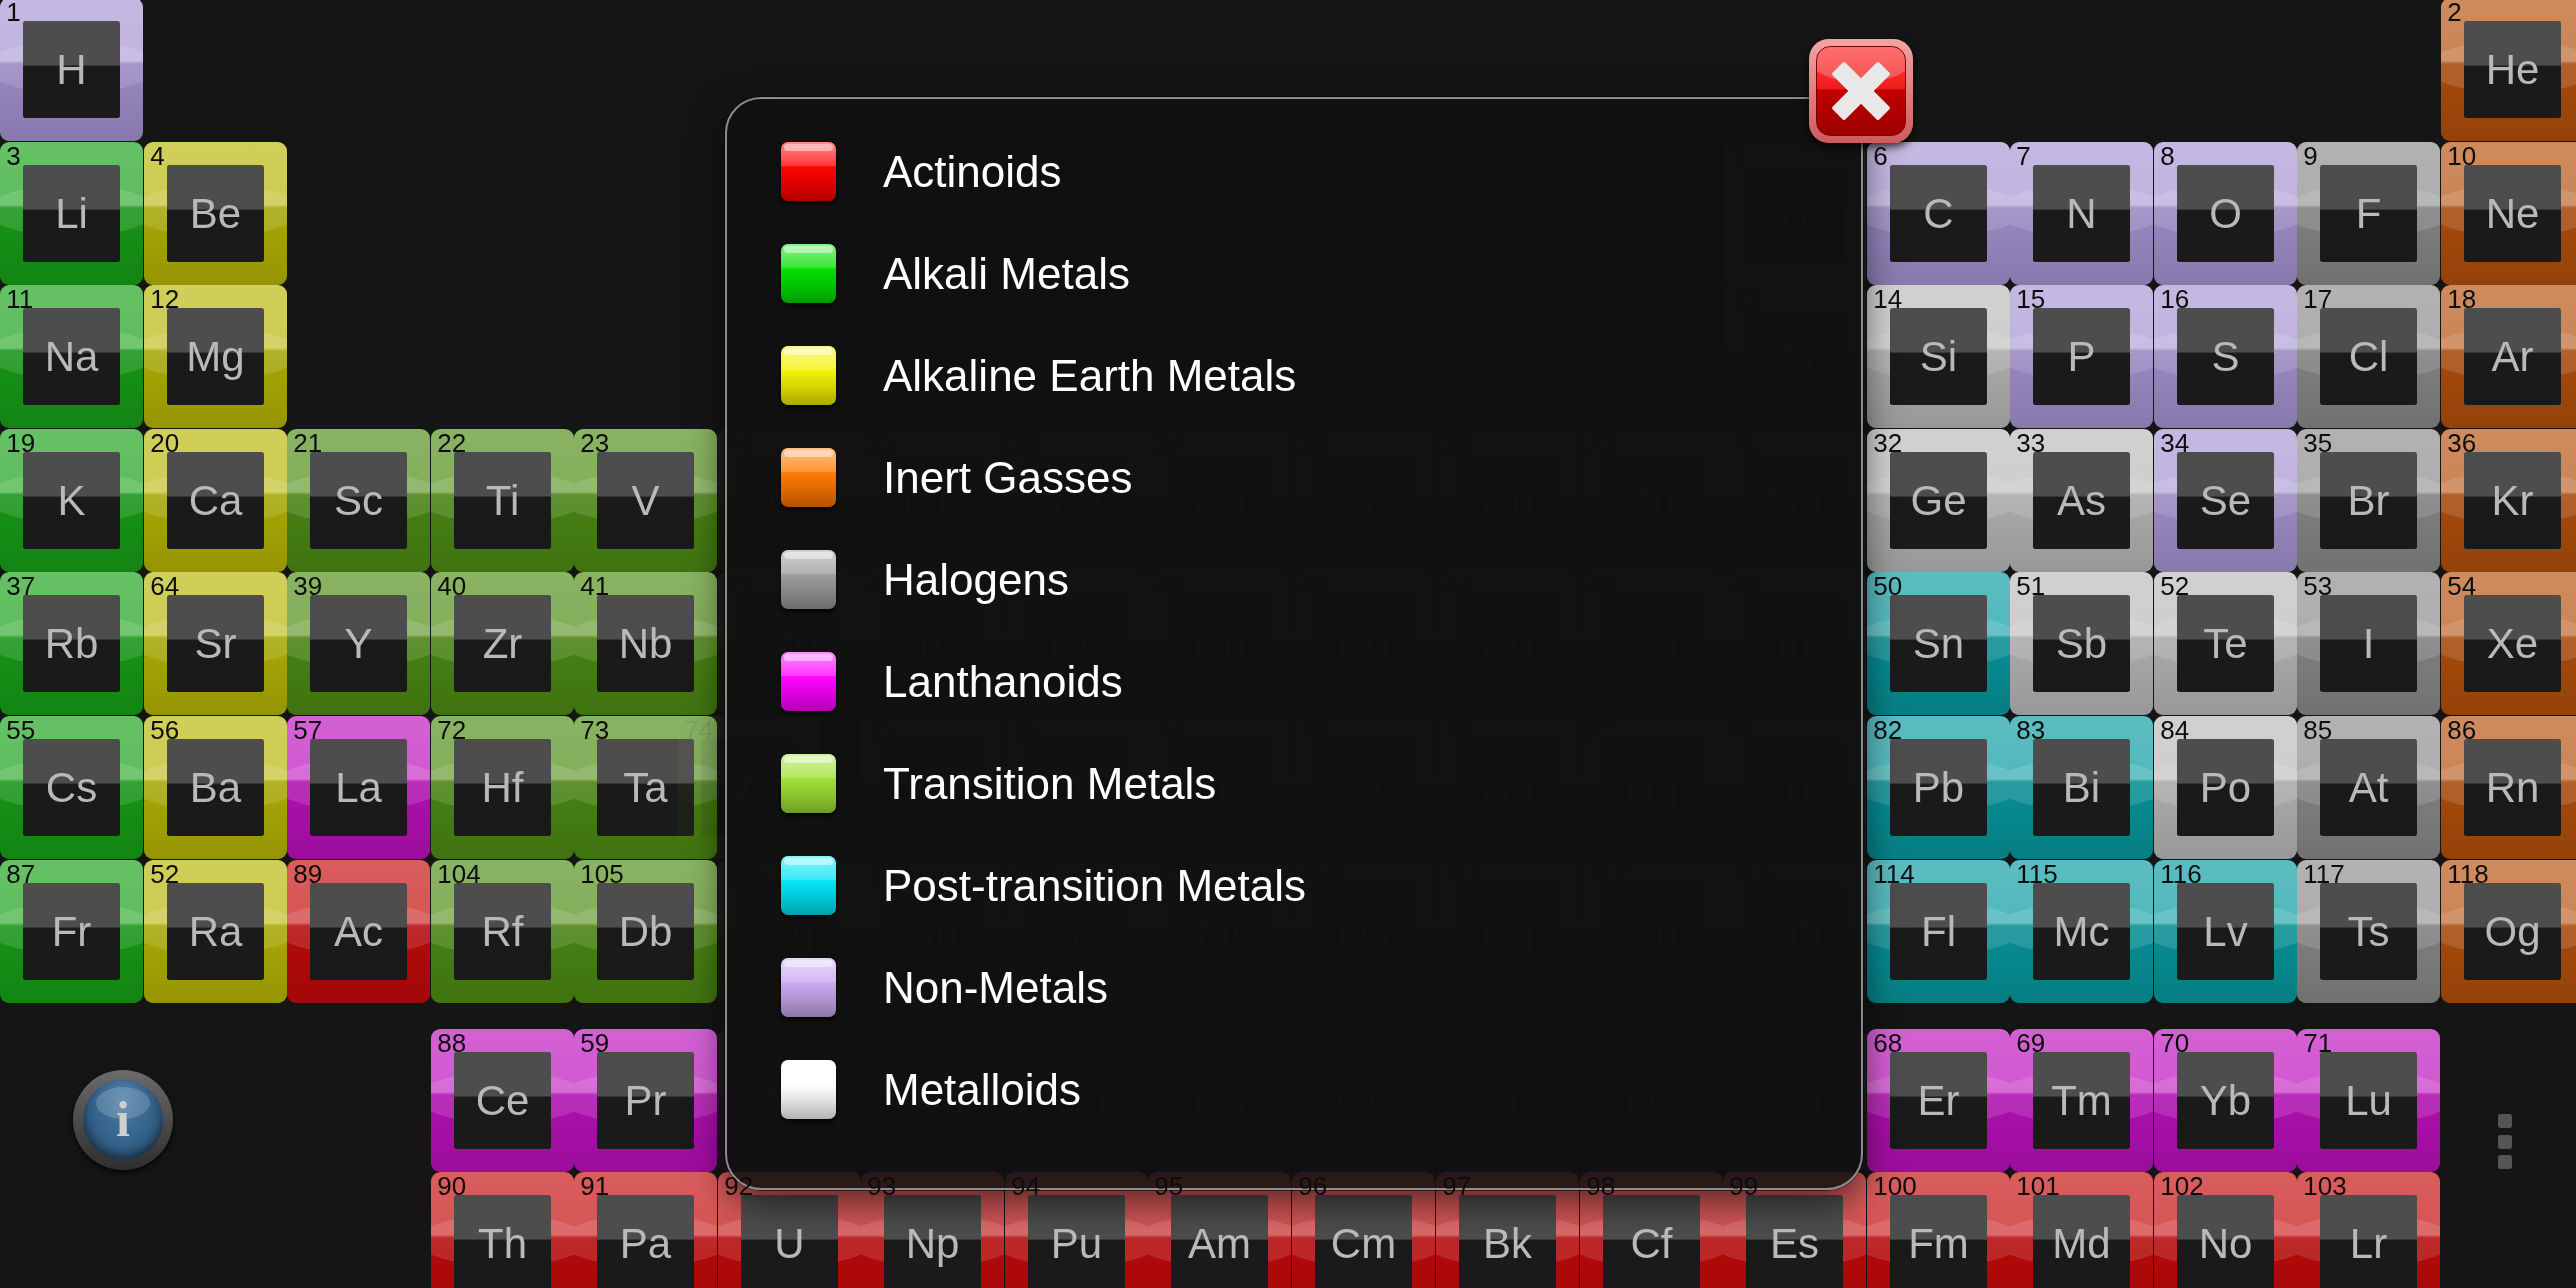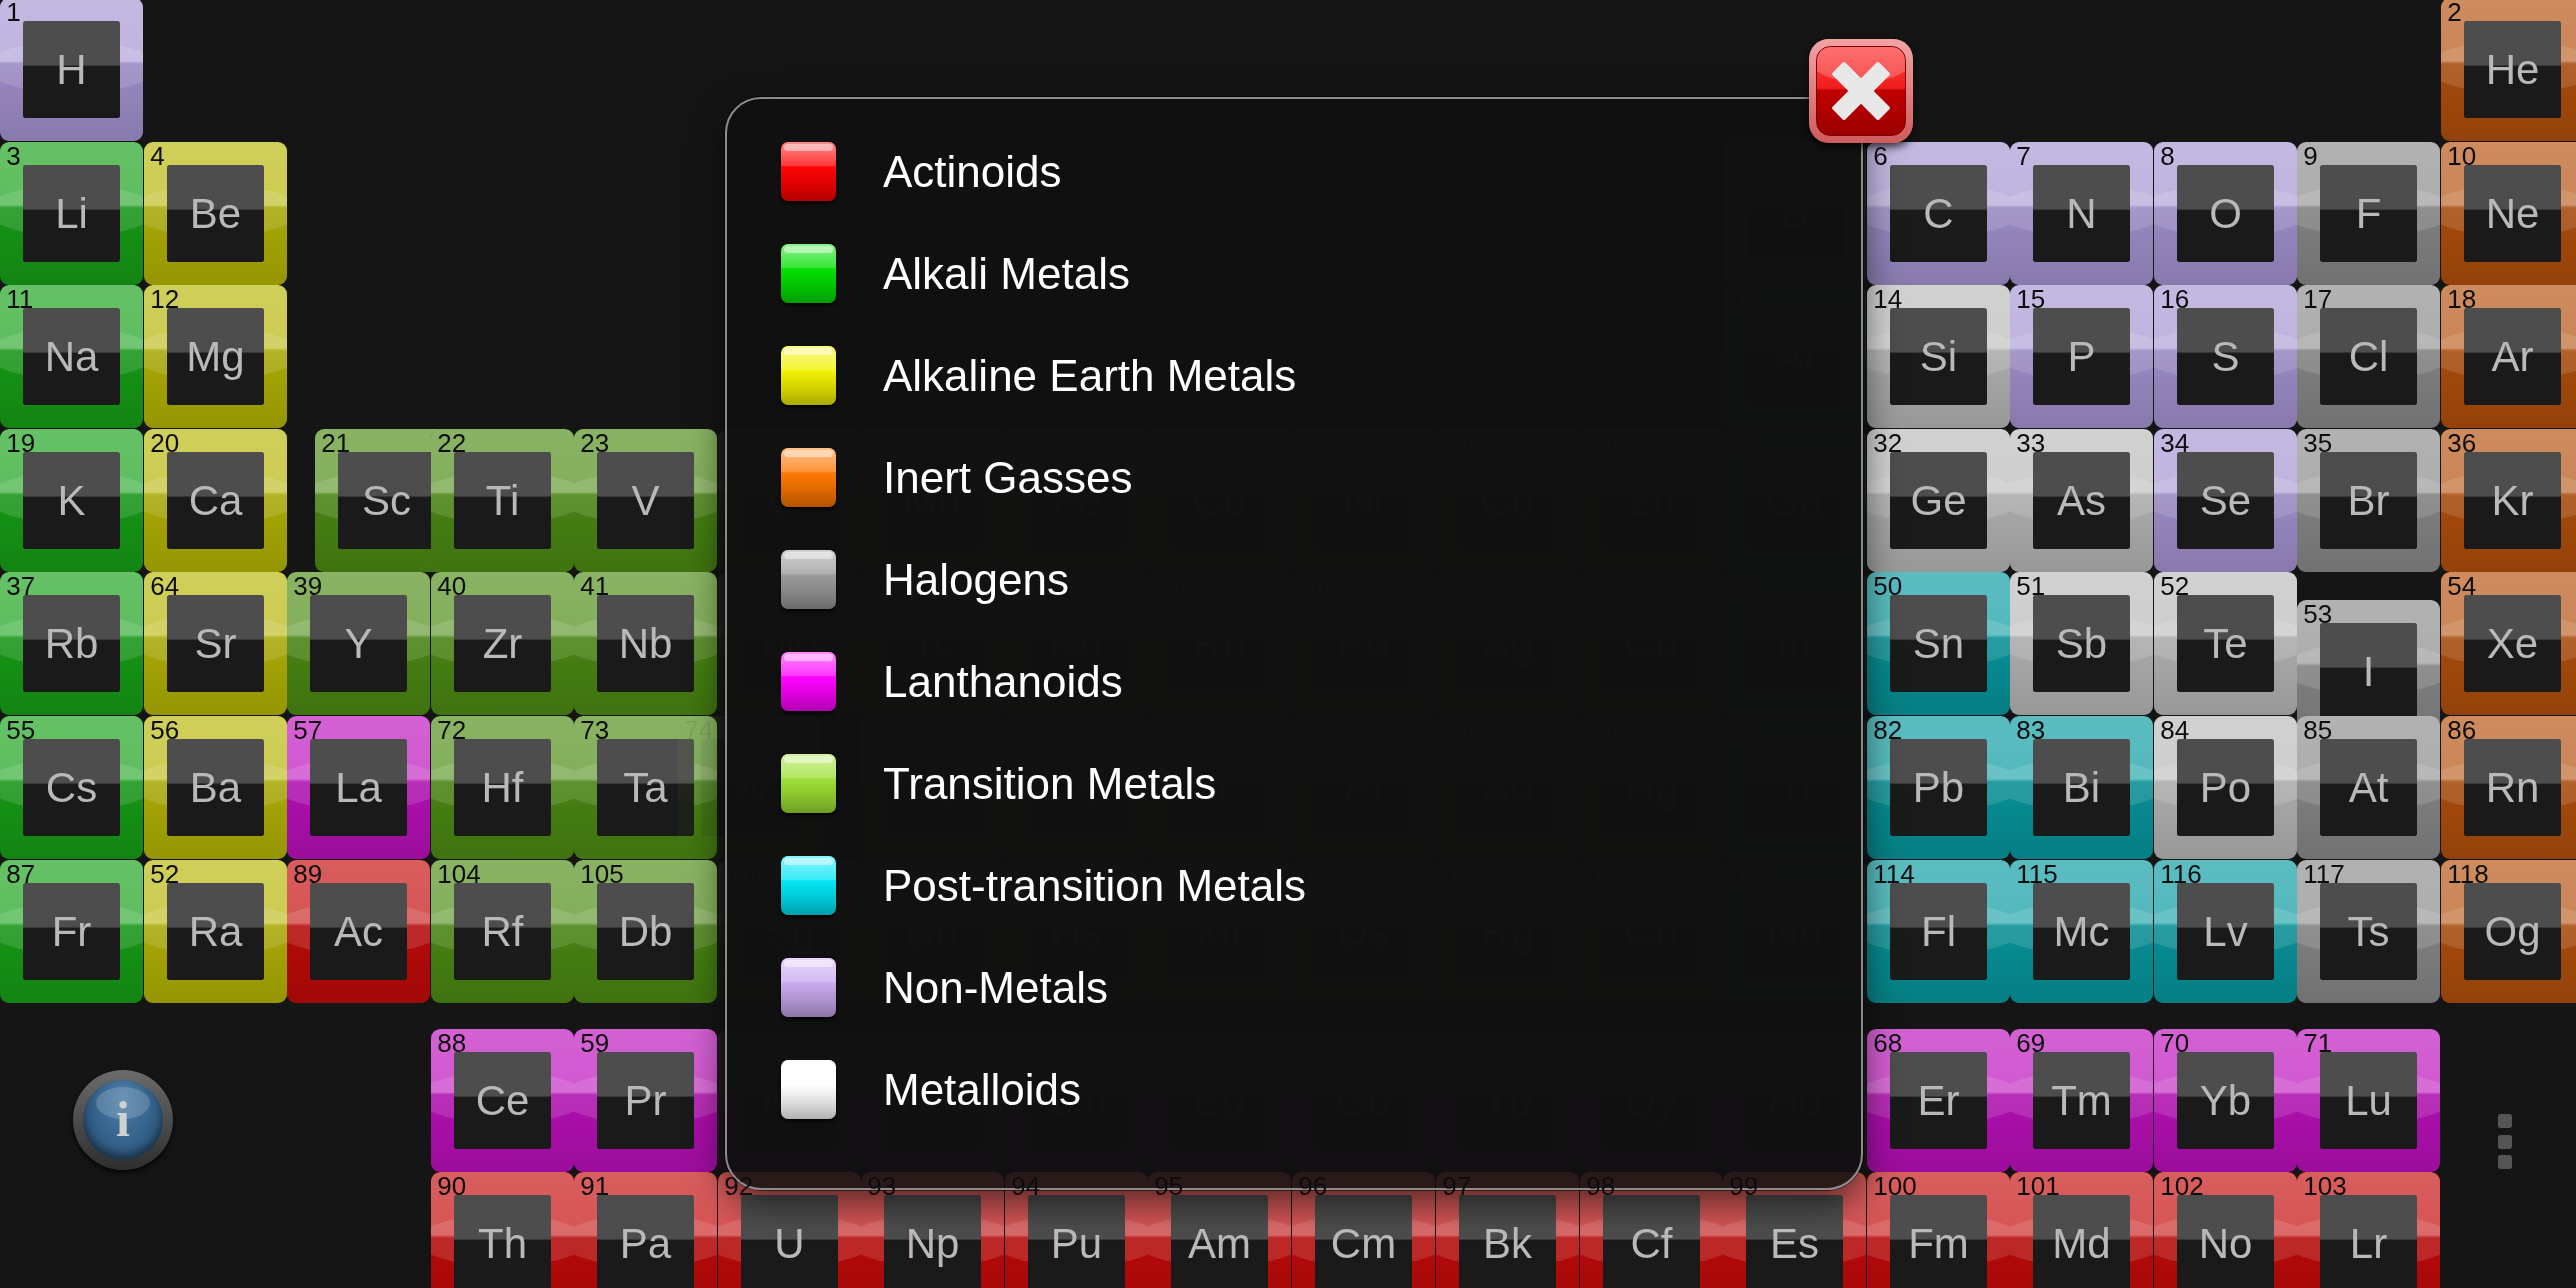--- a/index.html
+++ b/index.html
@@ -217,21 +217,21 @@
         <div class="inner"></div>
         <div class="num">19</div>
         <div class="sym">K</div>
       </div>
       <div class="cell c-alkaline" style="left: 144px; top: 429px;">
         <div class="gloss"></div>
         <div class="inner"></div>
         <div class="num">20</div>
         <div class="sym">Ca</div>
       </div>
-      <div class="cell c-trans" style="left: 287px; top: 429px; margin-left: 28px;">
+      <div class="cell c-trans" style="left: 287px; top: 429px;">
         <div class="gloss"></div>
         <div class="inner"></div>
         <div class="num">21</div>
         <div class="sym">Sc</div>
       </div>
       <div class="cell c-trans" style="left: 431px; top: 429px;">
         <div class="gloss"></div>
         <div class="inner"></div>
         <div class="num">22</div>
         <div class="sym">Ti</div>
@@ -409,21 +409,21 @@
         <div class="inner"></div>
         <div class="num">51</div>
         <div class="sym">Sb</div>
       </div>
       <div class="cell c-metalloid" style="left: 2154px; top: 572px;">
         <div class="gloss"></div>
         <div class="inner"></div>
         <div class="num">52</div>
         <div class="sym">Te</div>
       </div>
-      <div class="cell c-halogen" style="left: 2297px; top: 600px;">
+      <div class="cell c-halogen" style="left: 2297px; top: 572px;">
         <div class="gloss"></div>
         <div class="inner"></div>
         <div class="num">53</div>
         <div class="sym">I</div>
       </div>
       <div class="cell c-noble" style="left: 2441px; top: 572px;">
         <div class="gloss"></div>
         <div class="inner"></div>
         <div class="num">54</div>
         <div class="sym">Xe</div>

